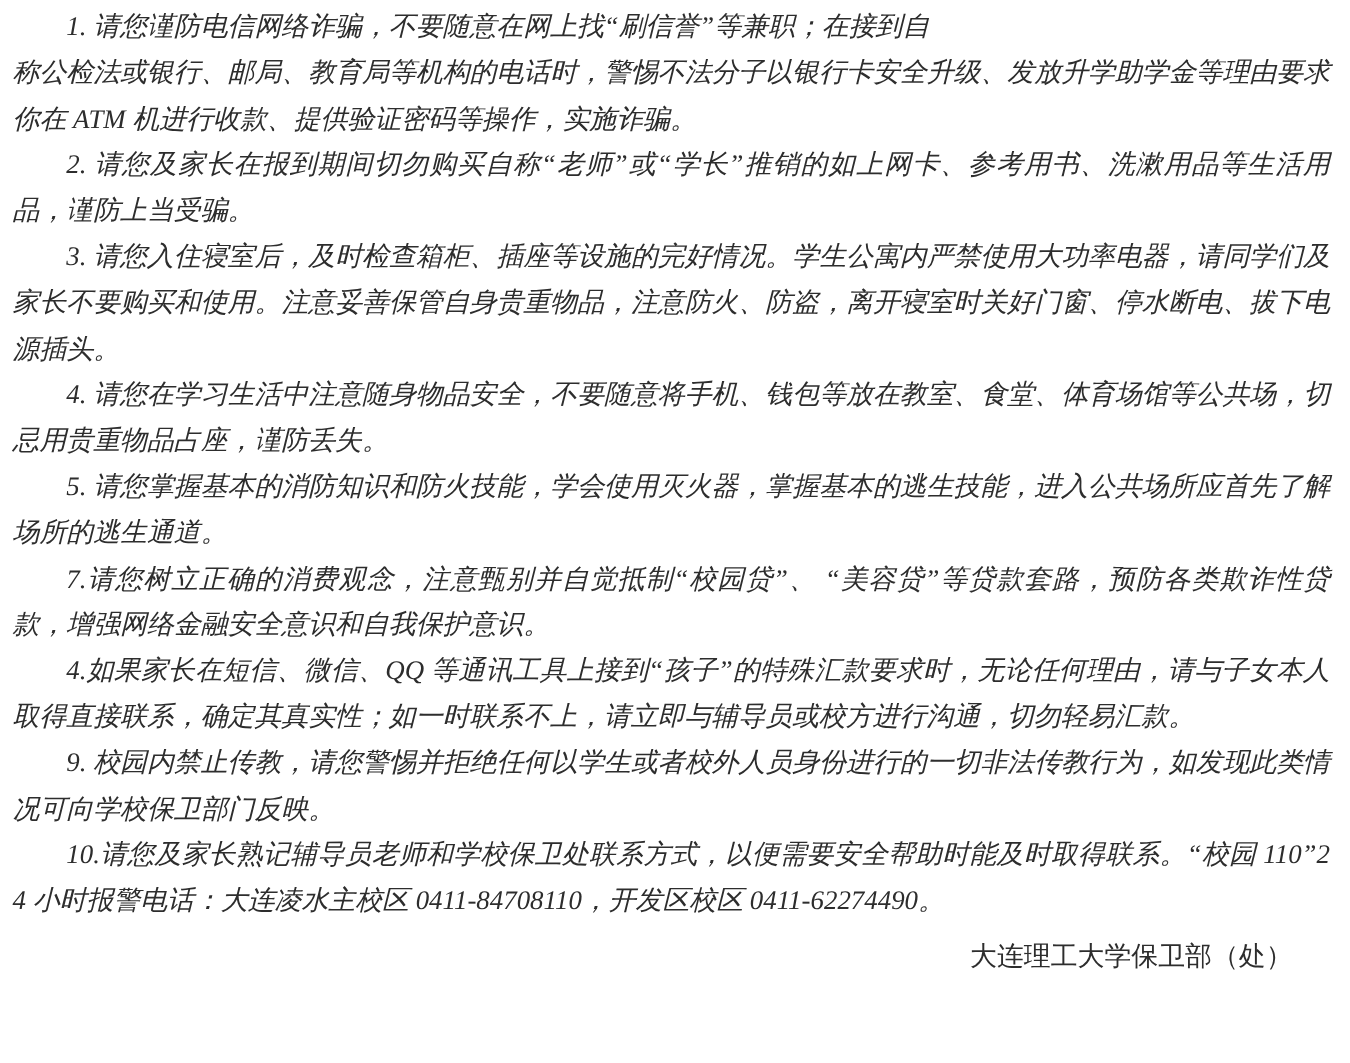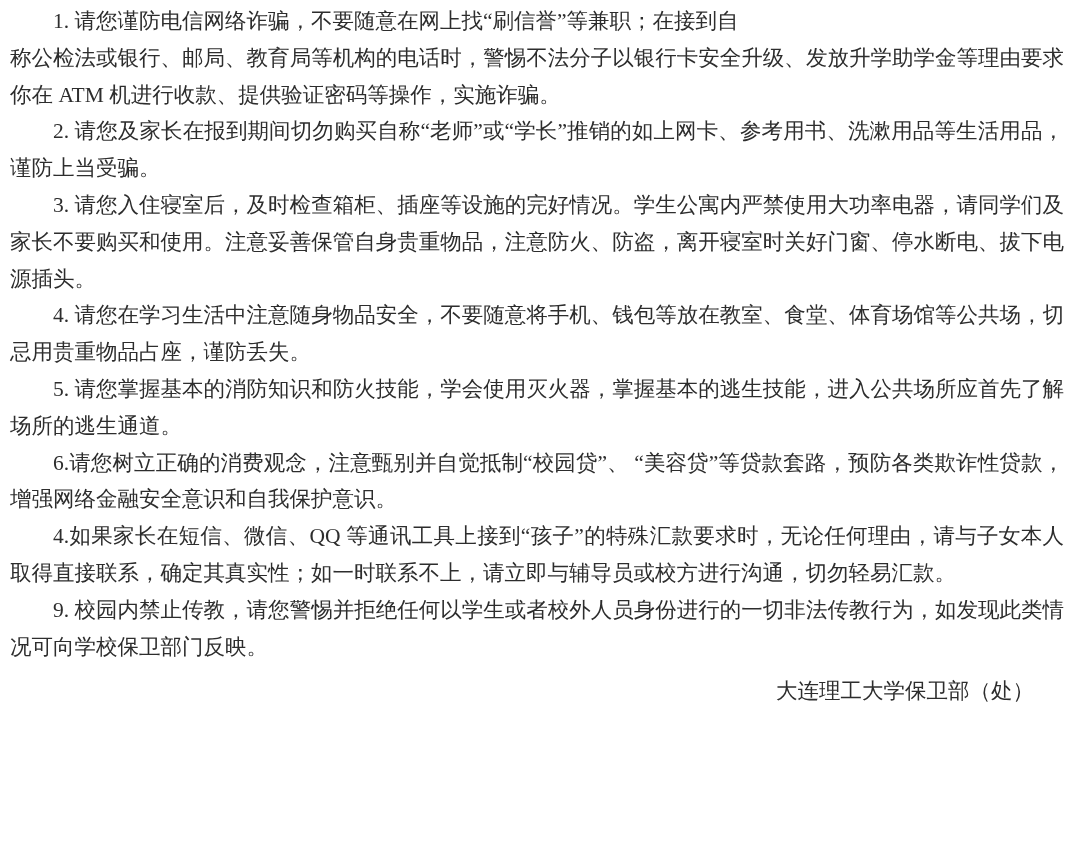--- a/index.html
+++ b/index.html
@@ -19,36 +19,38 @@
     line-height: 36.8px;
     color: #2d2d2d;
   }
   p.para {
     margin: 0;
     padding: 0;
     text-indent: 2em;
     text-align: justify;
     text-justify: inter-ideograph;
     word-break: break-all;
+    font-style: italic;
   }
   .signature {
     margin: 8px;
     padding-right: 22px;
     text-align: right;
     white-space: nowrap;
   }
 </style>
 </head>
 <body>
 
 <div class="page">
   <div id="doc-body">
       <p class="para">1. 请您谨防电信网络诈骗，不要随意在网上找“刷信誉”等兼职；在接到自<br>称公检法或银行、邮局、教育局等机构的电话时，警惕不法分子以银行卡安全升级、发放升学助学金等理由要求你在 ATM 机进行收款、提供验证密码等操作，实施诈骗。</p>
       <p class="para">2. 请您及家长在报到期间切勿购买自称“老师”或“学长”推销的如上网卡、参考用书、洗漱用品等生活用品，谨防上当受骗。</p>
       <p class="para">3. 请您入住寝室后，及时检查箱柜、插座等设施的完好情况。学生公寓内严禁使用大功率电器，请同学们及家长不要购买和使用。注意妥善保管自身贵重物品，注意防火、防盗，离开寝室时关好门窗、停水断电、拔下电源插头。</p>
       <p class="para">4. 请您在学习生活中注意随身物品安全，不要随意将手机、钱包等放在教室、食堂、体育场馆等公共场，切忌用贵重物品占座，谨防丢失。</p>
       <p class="para">5. 请您掌握基本的消防知识和防火技能，学会使用灭火器，掌握基本的逃生技能，进入公共场所应首先了解场所的逃生通道。</p>
-      <p class="para">6.请您树立正确的消费观念，注意甄别并自觉抵制“校园贷”、 “美容贷”等贷款套路，预防各类欺诈性贷款，增强网络金融安全意识和自我保护意识。</p>
+      <p class="para">7.请您树立正确的消费观念，注意甄别并自觉抵制“校园贷”、 “美容贷”等贷款套路，预防各类欺诈性贷款，增强网络金融安全意识和自我保护意识。</p>
       <p class="para">4.如果家长在短信、微信、QQ 等通讯工具上接到“孩子”的特殊汇款要求时，无论任何理由，请与子女本人取得直接联系，确定其真实性；如一时联系不上，请立即与辅导员或校方进行沟通，切勿轻易汇款。</p>
       <p class="para">9. 校园内禁止传教，请您警惕并拒绝任何以学生或者校外人员身份进行的一切非法传教行为，如发现此类情况可向学校保卫部门反映。</p>
+      <p class="para">10.请您及家长熟记辅导员老师和学校保卫处联系方式，以便需要安全帮助时能及时取得联系。“校园 110”24 小时报警电话：大连凌水主校区 0411-84708110，开发区校区 0411-62274490。</p>
     </div>
   <div class="signature">大连理工大学保卫部（处）</div>
 </div>
 
 </body></html>

